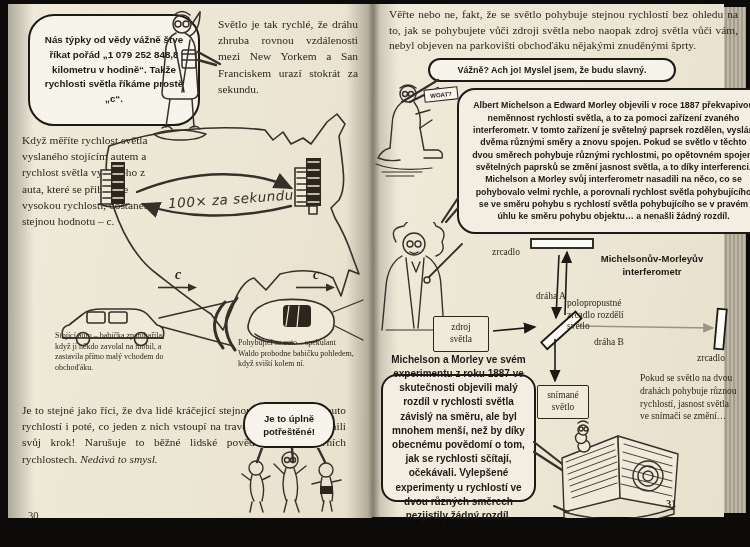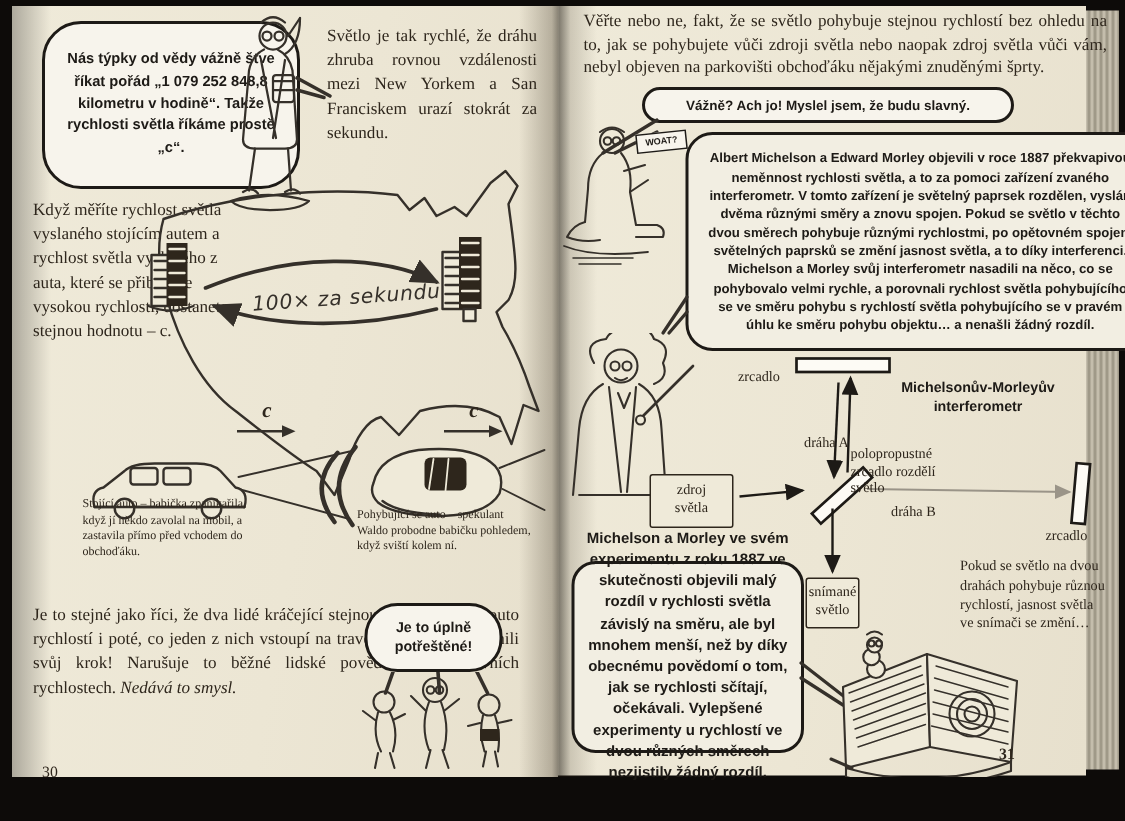--- a/index.html
+++ b/index.html
@@ -149,21 +149,21 @@
       <path d="M34,12 Q13,38 32,64" stroke-width="3"></path>
       <path d="M130,26 L160,14 M132,40 L160,54" stroke-width="1.3"></path>
       <path d="M46,36 Q50,18 76,14 Q110,11 124,22 Q134,29 130,43 Q122,57 92,58 Q60,58 49,49 Q43,43 46,36 Z" fill="#efead9"></path>
       <rect x="80" y="19" width="28" height="22" rx="4" fill="#2e261c" stroke="none"></rect>
       <path d="M86,20 l-3,20 M96,20 l-2,21" stroke="#efead9" stroke-width="1.2"></path>
       <path d="M52,48 q10,8 38,9"></path>
     </g>
   </svg>
 
   <div class="abs serif" style="left:55px; top:331px; width:126px; font-size:8px; line-height:1.32;">
-    <span>Stojící auto – babička zpanikařila, když jí někdo zavolal na mobil, a zastavila přímo před vchodem do obchoďáku.</span>
+    <span>Stojící auto – babička zpanikařila, když jí někdo zavolal na mobil, a zastavila přímo malý vchodem do obchoďáku.</span>
   </div>
   <div class="abs serif" style="left:238px; top:338px; width:120px; font-size:8px; line-height:1.32; ">
     <span>Pohybující se auto – spekulant Waldo probodne babičku pohledem, když sviští kolem ní.</span>
   </div>
 
   <div class="abs serif just" style="left:22px; top:402px; width:324px; font-size:11.4px; line-height:1.42;">
     <span>Je to stejné jako říci, že dva lidé kráčející stejnou rychlostí jdou touto rychlostí i poté, co jeden z nich vstoupí na travelátor, aniž by změnili svůj krok! Narušuje to běžné lidské povědomí o relativních rychlostech. </span><i>Nedává to smysl.</i>
   </div>
 
   <div class="abs bubble" style="left:243px; top:402px; width:92px; height:46px; border-radius:22px; font-size:9.5px; line-height:1.4; padding:4px;">
@@ -284,21 +284,21 @@
   <div class="abs dbox prewrap" style="left:433px; top:316px; width:56px; height:36px;">
     <span>zdroj
 světla</span>
   </div>
   <div class="abs dlabel" style="left:594px; top:337px;">
     <span>dráha B</span>
   </div>
   <div class="abs dlabel" style="left:697px; top:353px;">
     <span>zrcadlo</span>
   </div>
-  <div class="abs dbox prewrap" style="left:537px; top:385px; width:36px; height:34px;">
+  <div class="abs dbox prewrap" style="left:537px; top:385px; width:52px; height:34px;">
     <span>snímané
 světlo</span>
   </div>
 
   <div class="abs roundbox" style="left:381px; top:374px; width:155px; height:128px; border-radius:16px;
               padding:4px 7px; font-size:10px; line-height:1.42; display:flex; align-items:center;">
     <span>Michelson a Morley ve svém experimentu z roku 1887 ve skutečnosti objevili malý rozdíl v rychlosti světla závislý na směru, ale byl mnohem menší, než by díky obecnému povědomí o tom, jak se rychlosti sčítají, očekávali. Vylepšené experimenty u rychlostí ve dvou různých směrech nezjistily žádný rozdíl.</span>
   </div>
   <svg class="abs" style="left:532px; top:438px;" width="40" height="34" viewBox="0 0 40 34">
     <path class="ink" d="M2,4 L38,32 M2,14 L30,32" stroke-width="2.2"></path>

